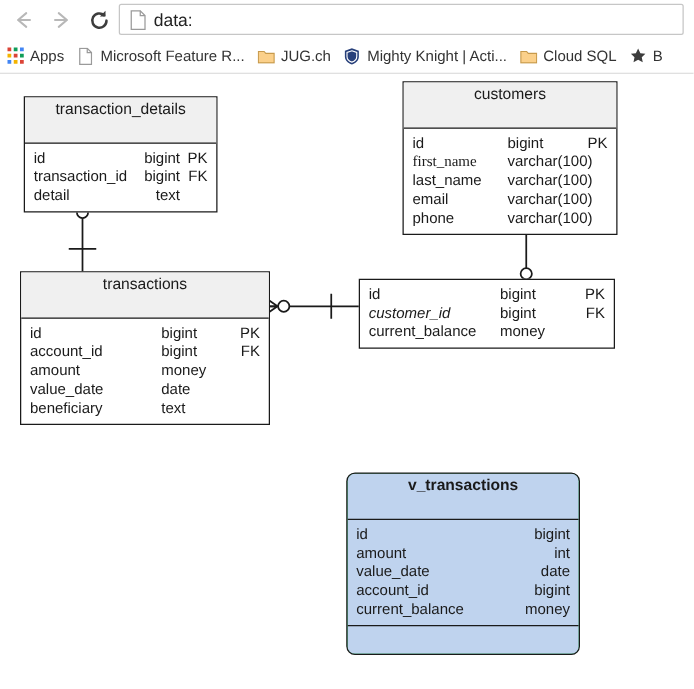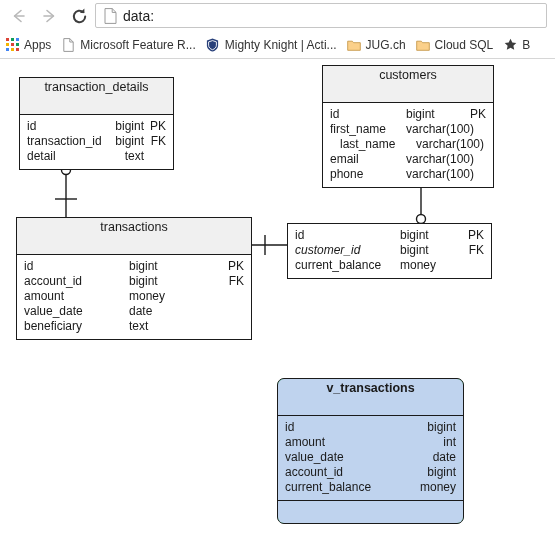--- a/index.html
+++ b/index.html
@@ -248,37 +248,37 @@
         <svg width="11" height="14" viewBox="0 0 11 14">
           <path d="M0.8 0.6 h6 L10.2 4 V13.4 H0.8 Z" fill="#ffffff" stroke="#9a9a9a" stroke-width="1"></path>
           <path d="M6.8 0.6 V4 H10.2" fill="none" stroke="#9a9a9a" stroke-width="1"></path>
         </svg>
       </span>
       <span class="bm-label">Microsoft Feature R...</span>
     </div>
 
     <div class="bookmark">
       <span class="bm-icon">
+        <svg width="14" height="12" viewBox="0 0 14 12">
+          <path d="M0.7 2.2 h4.6 l1.3 1.5 h6.7 v7.6 h-12.6 Z" fill="#fbd08a" stroke="#c79a4c" stroke-width="0.9"></path>
+        </svg>
+      </span>
+      <span class="bm-label">JUG.ch</span>
+    </div>
+
+    <div class="bookmark">
+      <span class="bm-icon">
         <svg width="13" height="14" viewBox="0 0 13 14">
           <path d="M6.5 0.6 L12.1 2.6 V7.2 C12.1 10.4 9.6 12.6 6.5 13.5
                    C3.4 12.6 0.9 10.4 0.9 7.2 V2.6 Z" fill="#28407a"></path>
           <path d="M6.5 2.6 L10.4 3.9 V7.2 C10.4 9.4 8.7 11 6.5 11.7
                    C4.3 11 2.6 9.4 2.6 7.2 V3.9 Z" fill="none" stroke="#ffffff" stroke-width="0.9"></path>
         </svg>
       </span>
       <span class="bm-label">Mighty Knight | Acti...</span>
-    </div>
-
-    <div class="bookmark">
-      <span class="bm-icon">
-        <svg width="14" height="12" viewBox="0 0 14 12">
-          <path d="M0.7 2.2 h4.6 l1.3 1.5 h6.7 v7.6 h-12.6 Z" fill="#fbd08a" stroke="#c79a4c" stroke-width="0.9"></path>
-        </svg>
-      </span>
-      <span class="bm-label">JUG.ch</span>
     </div>
 
     <div class="bookmark">
       <span class="bm-icon">
         <svg width="14" height="12" viewBox="0 0 14 12">
           <path d="M0.7 2.2 h4.6 l1.3 1.5 h6.7 v7.6 h-12.6 Z" fill="#fbd08a" stroke="#c79a4c" stroke-width="0.9"></path>
         </svg>
       </span>
       <span class="bm-label">Cloud SQL</span>
     </div>
@@ -352,47 +352,47 @@
   <div class="er-table" id="tbl-customers" style="left:322px; top:7px; width:172px;">
     <div class="er-title">customers</div>
     <div class="er-body">
       <div class="er-row">
         <span class="col-name" style="width:76px;">id</span>
         <span class="col-type">bigint</span>
         <span class="spacer"></span>
         <span class="col-key">PK</span>
       </div>
       <div class="er-row">
-        <span class="col-name" style="width:76px;">first_name</span>
+        <span class="col-name" style="width:76px;font-family:Liberation Serif, serif;">first_name</span>
         <span class="col-type">varchar(100)</span>
         <span class="spacer"></span>
         <span class="col-key"></span>
       </div>
       <div class="er-row">
-        <span class="col-name" style="width:76px;margin-left:10px;">last_name</span>
+        <span class="col-name" style="width:76px;">last_name</span>
         <span class="col-type">varchar(100)</span>
         <span class="spacer"></span>
         <span class="col-key"></span>
       </div>
       <div class="er-row">
         <span class="col-name" style="width:76px;">email</span>
         <span class="col-type">varchar(100)</span>
         <span class="spacer"></span>
         <span class="col-key"></span>
       </div>
       <div class="er-row">
         <span class="col-name" style="width:76px;">phone</span>
         <span class="col-type">varchar(100)</span>
         <span class="spacer"></span>
         <span class="col-key"></span>
       </div>
     </div>
   </div>
 
-  <div class="er-table" id="tbl-transactions" style="left:16px; top:159px; width:236px;">
+  <div class="er-table" id="tbl-transactions" style="left:16px; top:159px; width:200px;">
     <div class="er-title">transactions</div>
     <div class="er-body">
       <div class="er-row">
         <span class="col-name" style="width:105px;">id</span>
         <span class="col-type">bigint</span>
         <span class="spacer"></span>
         <span class="col-key">PK</span>
       </div>
       <div class="er-row">
         <span class="col-name" style="width:105px;">account_id</span>

